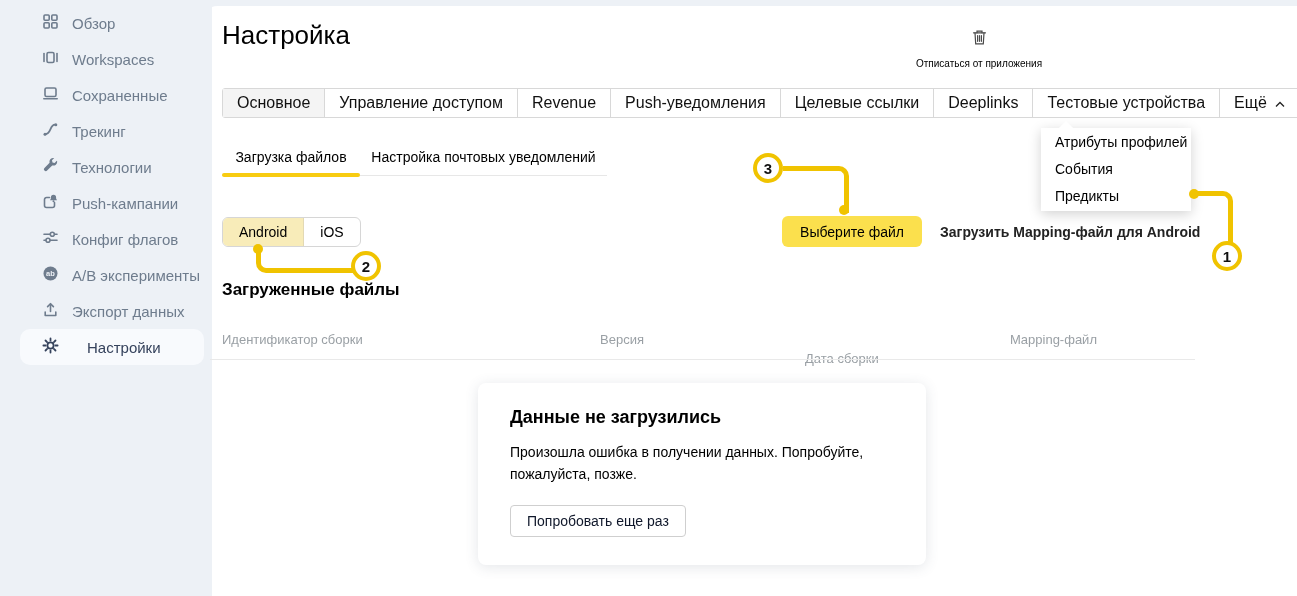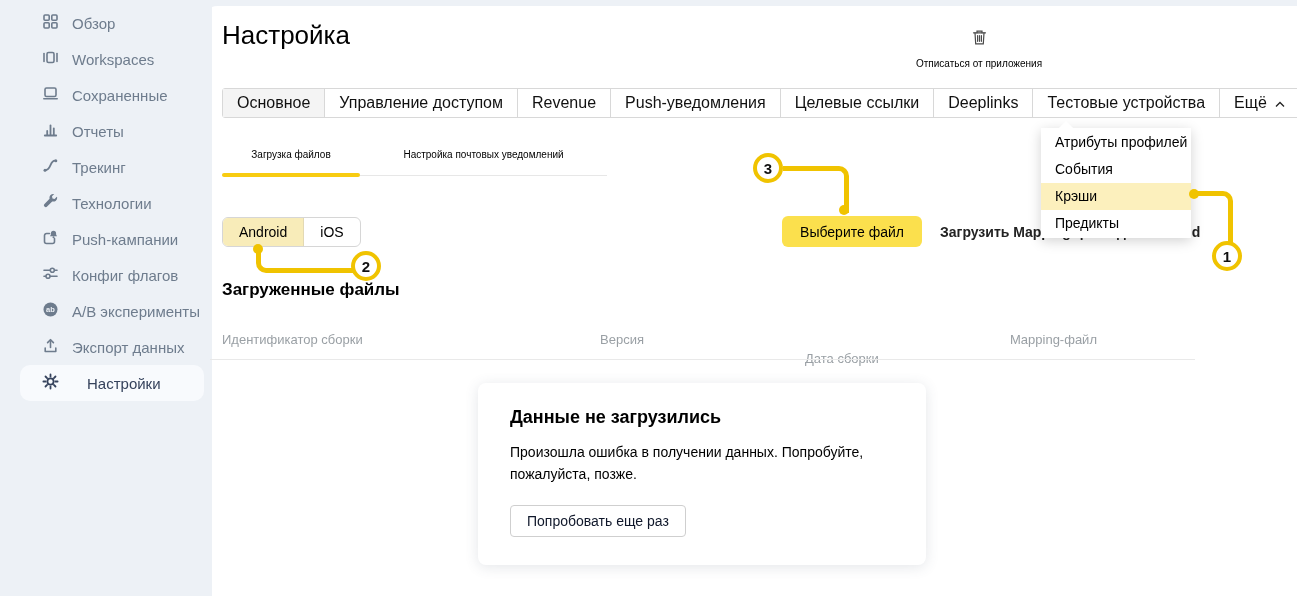--- a/index.html
+++ b/index.html
@@ -20,21 +20,21 @@
   #unsubscribe{position:absolute;left:916px;top:29px;display:flex;align-items:center;gap:10px;font-size:10px;color:#000;cursor:pointer;z-index:3;flex-direction:column;}
 
   
   #tabbar{position:absolute;left:222px;top:88px;display:flex;border:1px solid #d8d8d8;border-radius:3px;z-index:3;background:#fff;}
   .tab{padding:0 14px;line-height:28px;height:28px;font-size:16px;color:#111;border-left:1px solid #d8d8d8;cursor:pointer;display:flex;align-items:center;gap:8px;white-space:nowrap;}
   .tab:first-child{border-left:none;}
   .tab.current{background:#f4f4f4;}
 
   
   #subtabs{position:absolute;left:222px;top:143px;display:flex;height:32px;border-bottom:1px solid #e7e7e7;z-index:3;}
-  .subtab{font-size:10px;color:#000;text-align:center;padding-top:6px;box-sizing:border-box;position:relative;cursor:pointer;}
+  .subtab{font-size:14px;color:#000;text-align:center;padding-top:6px;box-sizing:border-box;position:relative;cursor:pointer;}
   .subtab.st1{width:138px;}
   .subtab.st2{width:247px;}
   .subtab.active::after{content:"";position:absolute;left:0;right:0;bottom:-2px;height:4px;background:#f8cc11;border-radius:2px;}
 
   
   #platform{position:absolute;left:222px;top:217px;display:flex;border:1px solid #d6d6d6;border-radius:6px;overflow:hidden;z-index:3;background:#fff;}
   .seg{font-size:14px;color:#000;line-height:28px;height:28px;padding:0 16px;cursor:pointer;}
   .seg.selected{background:#f8ecb9;border-right:1px solid #e3d9b4;}
 
   
@@ -101,29 +101,20 @@
     </div>
     <div class="side-item">
       <span><svg width="17" height="17" viewBox="0 0 17 17" fill="none" stroke="currentColor" stroke-width="1.6" stroke-linecap="round">
             <rect x="3" y="3" width="11" height="8.5" rx="1.5"></rect>
             <path d="M1.8 13.8h13.4"></path>
           </svg></span>
       <span>Сохраненные</span>
     </div>
     <div class="side-item">
       <span><svg width="17" height="17" viewBox="0 0 17 17" fill="none" stroke="currentColor" stroke-width="1.8" stroke-linecap="round">
-            <path d="M2.8 14.5h11.4"></path>
-            <path d="M5.2 14v-4"></path>
-            <path d="M8.5 14V4.5"></path>
-            <path d="M11.8 14V7.5"></path>
-          </svg></span>
-      <span>Отчеты</span>
-    </div>
-    <div class="side-item">
-      <span><svg width="17" height="17" viewBox="0 0 17 17" fill="none" stroke="currentColor" stroke-width="1.8" stroke-linecap="round">
             <path d="M3 13.3c6.5 0 4.5-9.6 10-9.6"></path>
             <circle cx="3" cy="13.3" r="1.5" fill="currentColor" stroke="none"></circle>
             <circle cx="13.8" cy="3.7" r="1.5" fill="currentColor" stroke="none"></circle>
           </svg></span>
       <span>Трекинг</span>
     </div>
     <div class="side-item">
       <span><svg width="17" height="17" viewBox="0 0 17 17">
             <path d="M15.2 4.8a3.8 3.8 0 0 1-5 3.6l-5.1 5.1a1.8 1.8 0 1 1-2.6-2.6l5.1-5.1a3.8 3.8 0 0 1 4.6-4.7l-2.2 2.2.5 2.1 2.1.5 2.2-2.2c.3.4.4.7.4 1.1z" fill="currentColor"></path>
           </svg></span>
@@ -208,21 +199,20 @@
     <div class="seg">iOS</div>
   </div>
 
   <span id="upload-hint">Загрузить Mapping-файл для Android</span>
   <button id="choose-file">Выберите файл</button>
 
   <div id="more-menu">
     <div class="caret"></div>
     <div class="menu-item">Атрибуты профилей</div>
     <div class="menu-item">События</div>
-    <div class="menu-item highlighted">Крэши</div>
     <div class="menu-item">Предикты</div>
   </div>
 
   <div id="files-heading">Загруженные файлы</div>
   <span class="th" id="th0">Идентификатор сборки</span>
   <span class="th" id="th1">Версия</span>
   <span class="th" id="th2">Дата сборки</span>
   <span class="th" id="th3">Mapping-файл</span>
   <div id="table-sep"></div>
 

